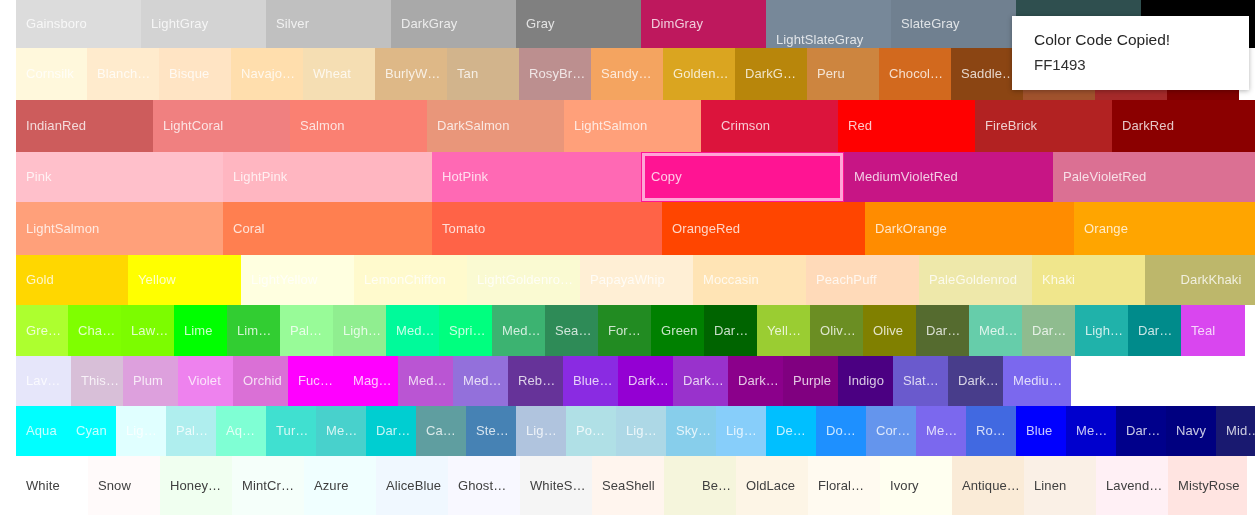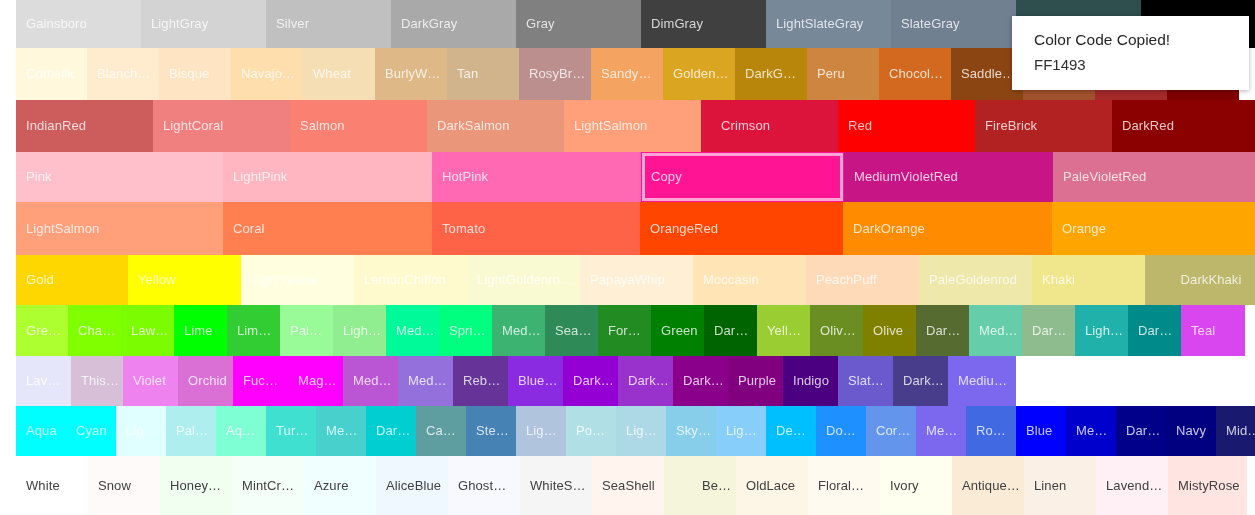--- a/index.html
+++ b/index.html
@@ -88,24 +88,24 @@
       </div>
       <div class="swatch" style="width: 125px; background: rgb(192, 192, 192);">
         <span class="swatch-label">Silver</span>
       </div>
       <div class="swatch" style="width: 125px; background: rgb(169, 169, 169);">
         <span class="swatch-label">DarkGray</span>
       </div>
       <div class="swatch" style="width: 125px; background: rgb(128, 128, 128);">
         <span class="swatch-label">Gray</span>
       </div>
-      <div class="swatch" style="width: 125px; background: #404040;">
+      <div class="swatch" style="width: 125px; background: #be185d;">
         <span class="swatch-label">DimGray</span>
       </div>
-      <div class="swatch" style="width: 125px; background: rgb(119, 136, 153);">
+      <div class="swatch" style="width: 125px; background: rgb(119, 136, 153); align-items: flex-end;">
         <span class="swatch-label">LightSlateGray</span>
       </div>
       <div class="swatch" style="width: 125px; background: rgb(112, 128, 144);">
         <span class="swatch-label">SlateGray</span>
       </div>
       <div class="swatch" style="width: 125px; background: rgb(47, 79, 79);">
         <span class="swatch-label">DarkSlateGray</span>
       </div>
       <div class="swatch" style="width: 125px; background: rgb(0, 0, 0);">
         <span class="swatch-label">Black</span>
@@ -216,21 +216,21 @@
         <span class="swatch-label">PaleVioletRed</span>
       </div>
     </div>
     <div class="swatch-row" style="height: 53px;">
       <div class="swatch" style="width: 207px; background: rgb(255, 160, 122);">
         <span class="swatch-label">LightSalmon</span>
       </div>
       <div class="swatch" style="width: 209px; background: rgb(255, 127, 80);">
         <span class="swatch-label">Coral</span>
       </div>
-      <div class="swatch" style="width: 208px; background: rgb(255, 99, 71);">
+      <div class="swatch" style="width: 230px; background: rgb(255, 99, 71);">
         <span class="swatch-label">Tomato</span>
       </div>
       <div class="swatch" style="width: 203px; background: rgb(255, 69, 0);">
         <span class="swatch-label">OrangeRed</span>
       </div>
       <div class="swatch" style="width: 209px; background: rgb(255, 140, 0);">
         <span class="swatch-label">DarkOrange</span>
       </div>
       <div class="swatch" style="width: 218px; background: rgb(255, 165, 0);">
         <span class="swatch-label">Orange</span>
@@ -341,20 +341,23 @@
       <div class="swatch" style="width: 64px; background: #d946ef;">
         <span class="swatch-label">Teal</span>
       </div>
     </div>
     <div class="swatch-row" style="height: 50px;">
       <div class="swatch" style="width: 55px; background: rgb(230, 230, 250);">
         <span class="swatch-label">Lavender</span>
       </div>
       <div class="swatch" style="width: 52px; background: rgb(216, 191, 216);">
         <span class="swatch-label">Thistle</span>
+      </div>
+      <div class="swatch" style="width: 55px; background: rgb(221, 160, 221);">
+        <span class="swatch-label">Plum</span>
       </div>
       <div class="swatch" style="width: 55px; background: rgb(238, 130, 238);">
         <span class="swatch-label">Violet</span>
       </div>
       <div class="swatch" style="width: 55px; background: rgb(218, 112, 214); align-items: center;">
         <span class="swatch-label">Orchid</span>
       </div>
       <div class="swatch" style="width: 55px; background: rgb(255, 0, 255);">
         <span class="swatch-label">Fuchsia</span>
       </div>

